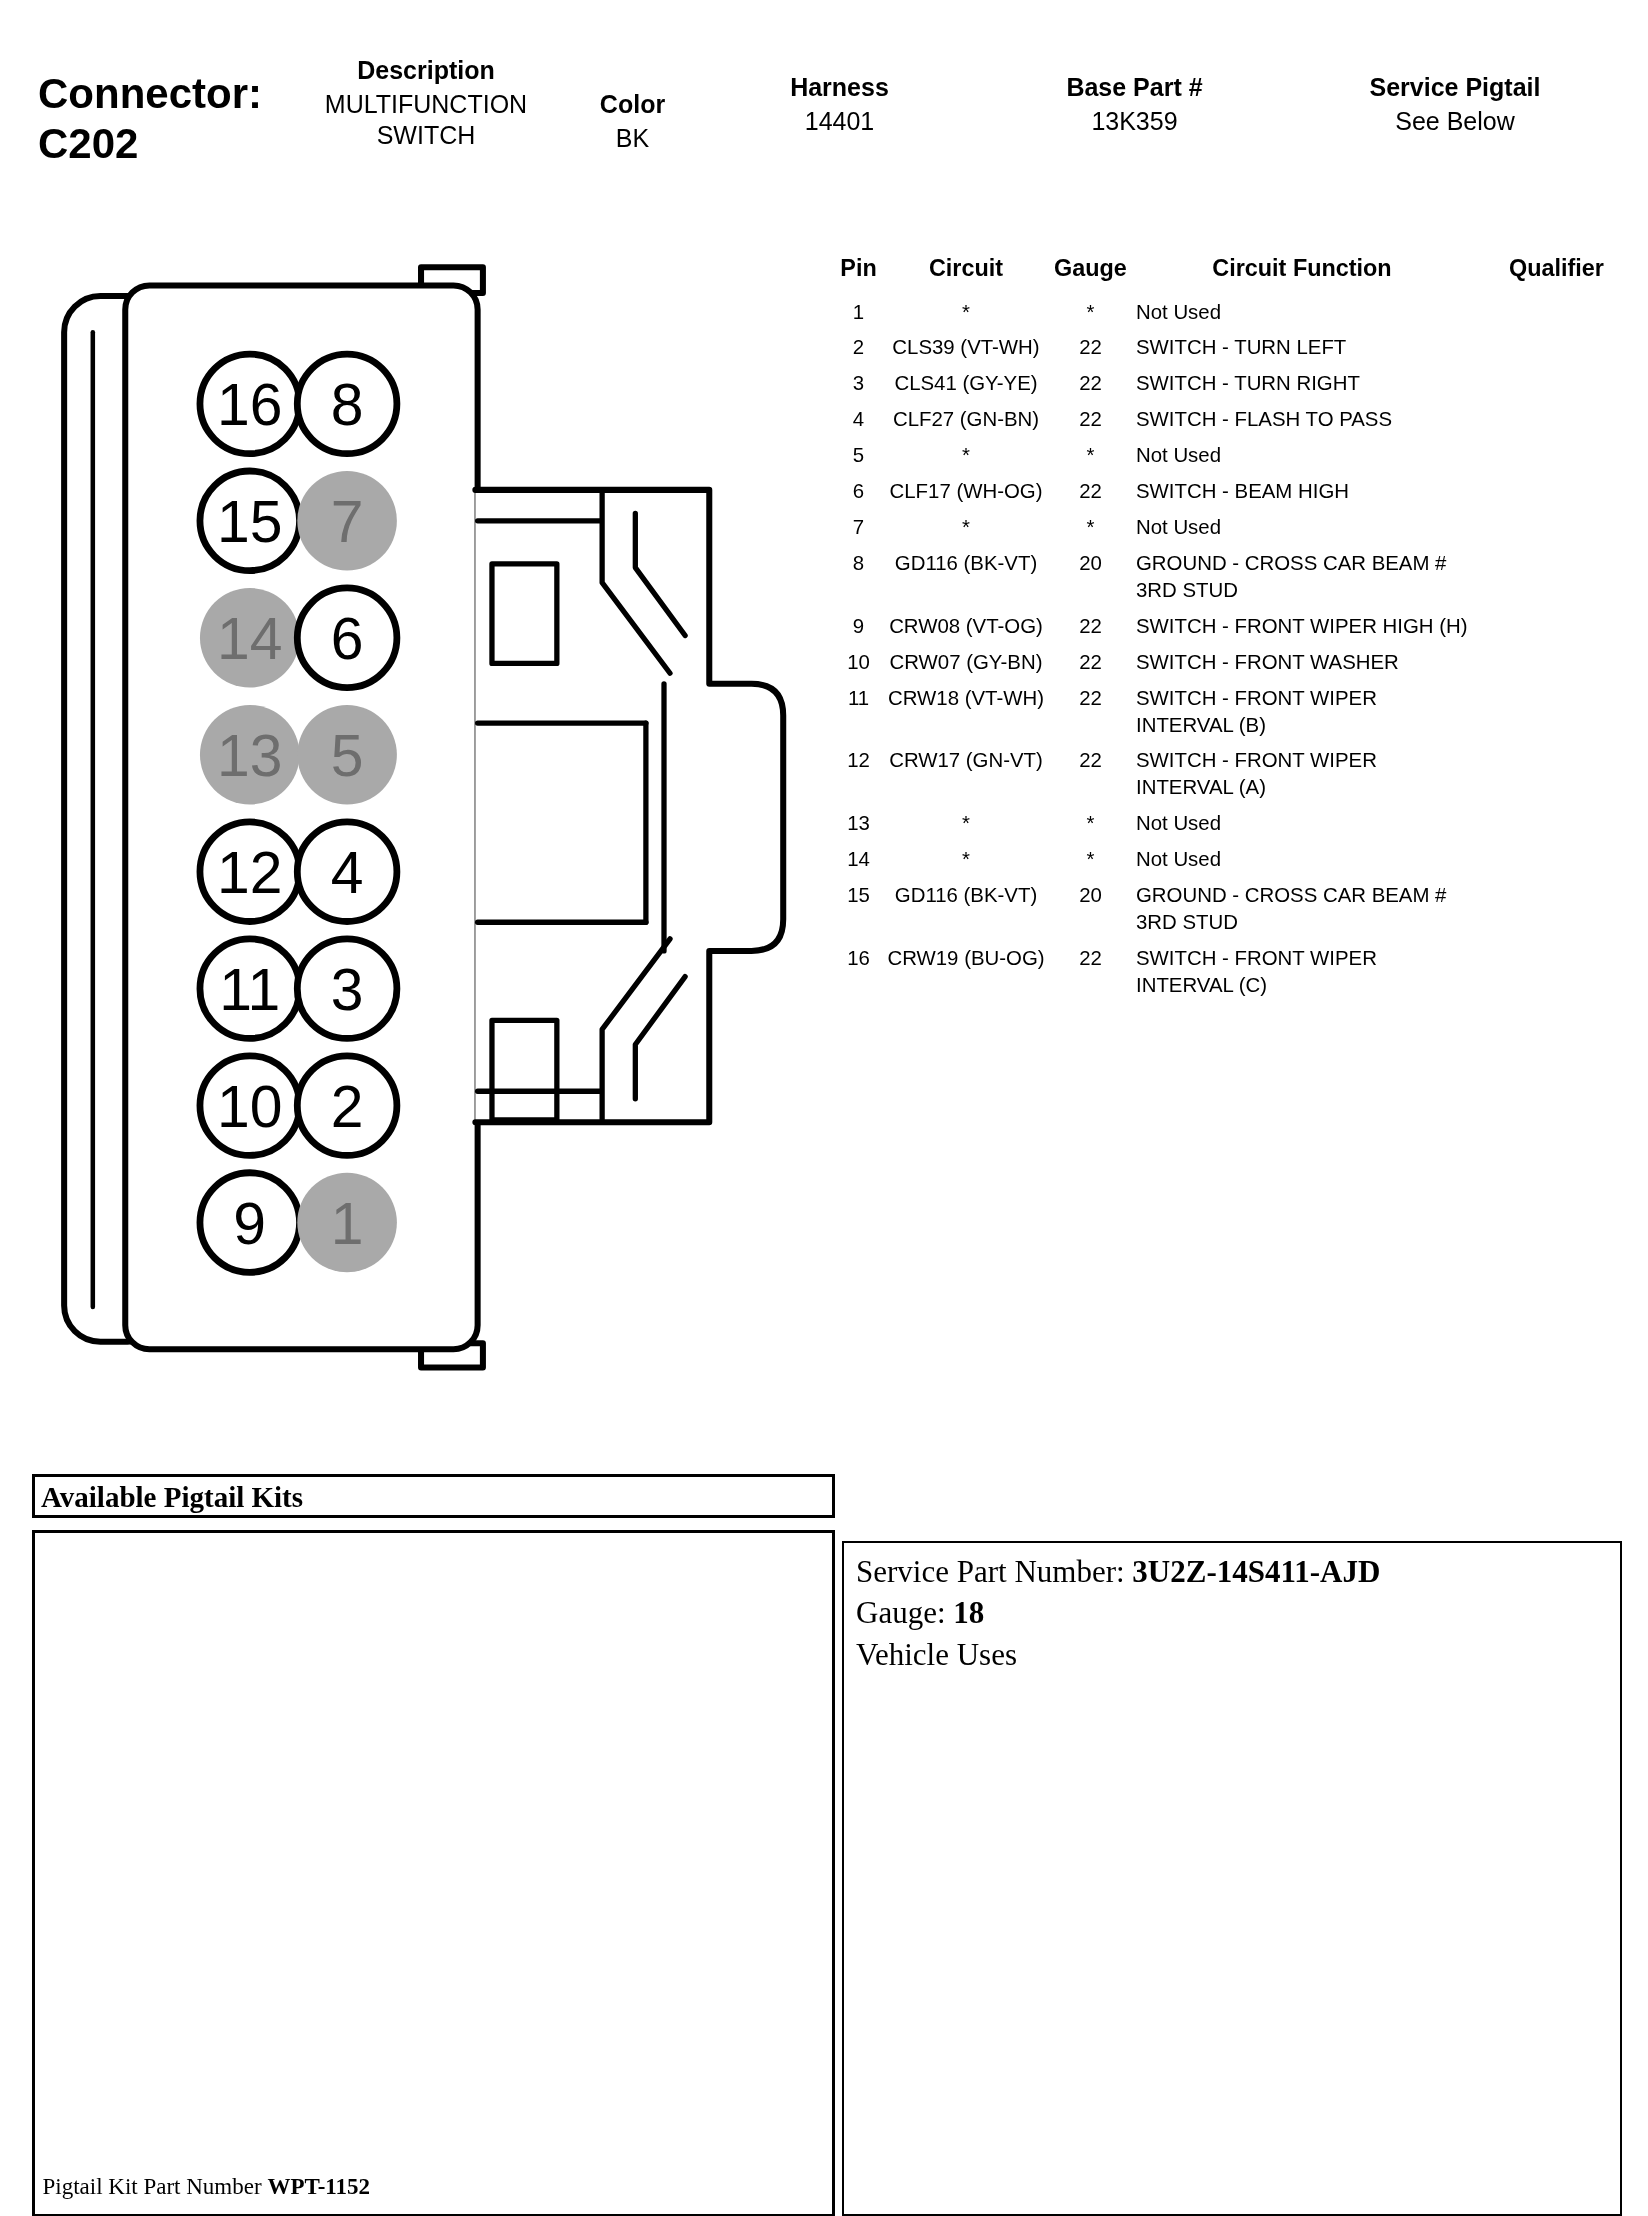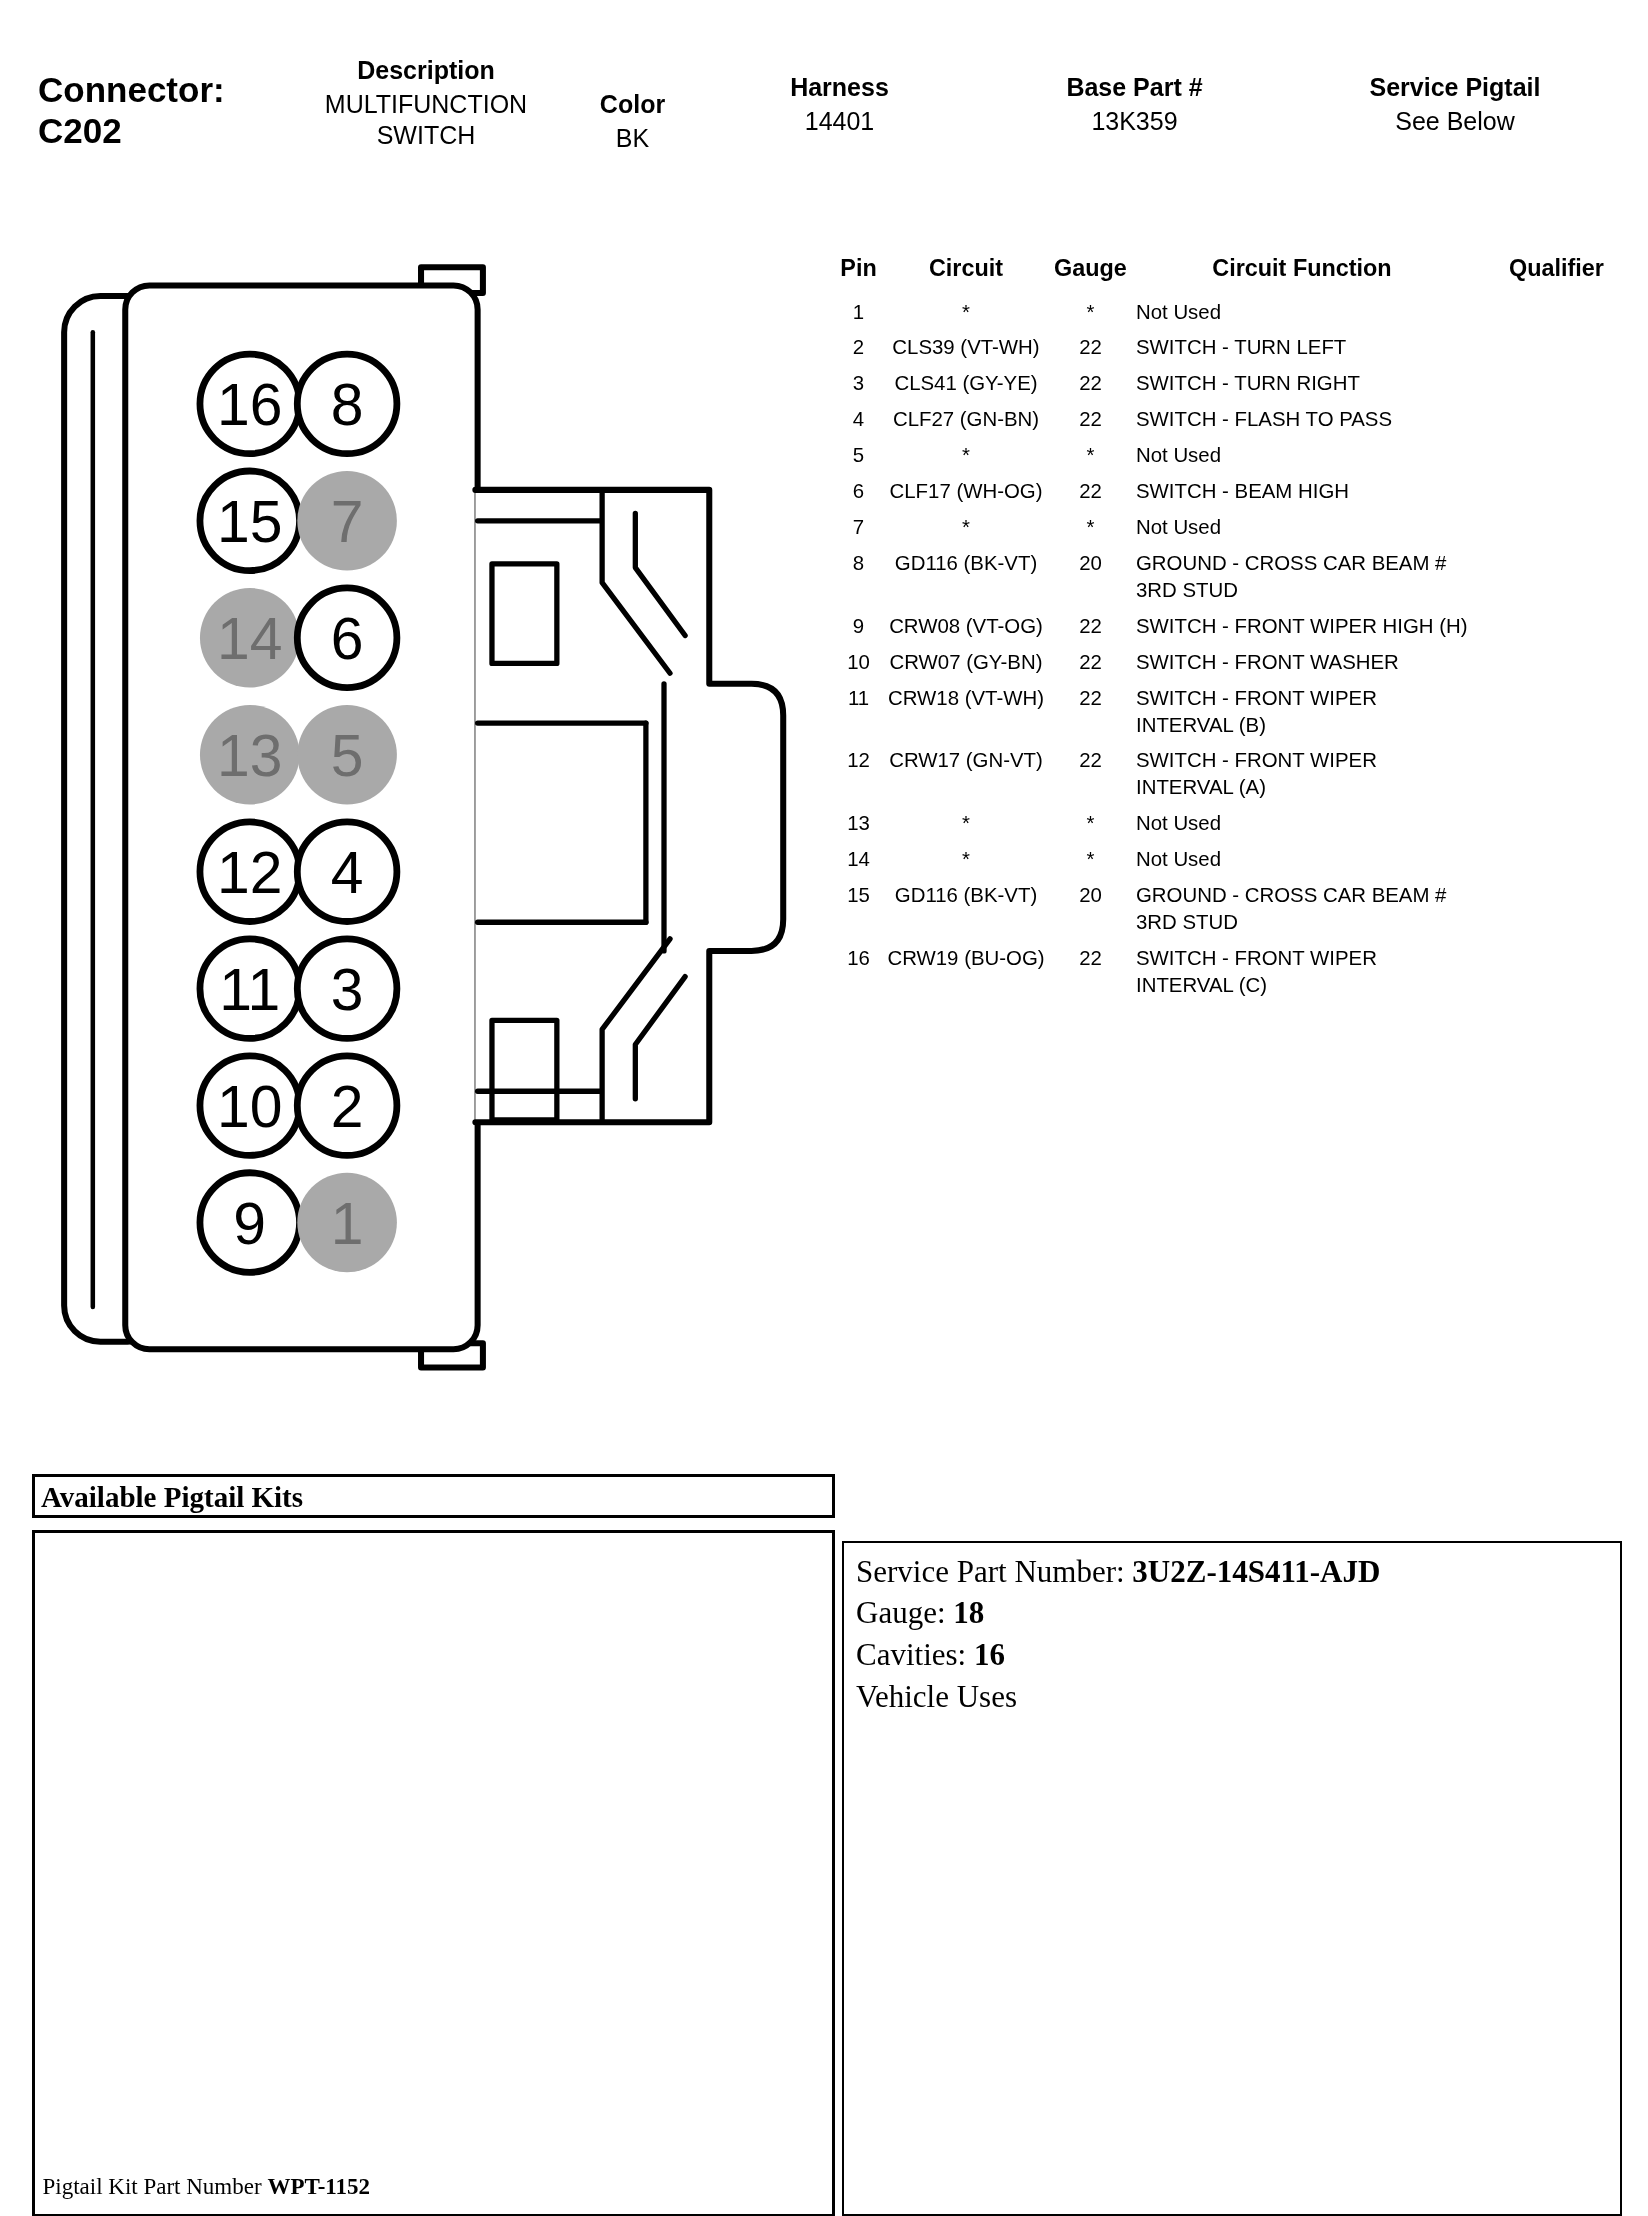--- a/index.html
+++ b/index.html
@@ -5,21 +5,21 @@
   * { margin:0; padding:0; box-sizing:border-box; }
   html,body { background:#ffffff; }
   body {
     width:1648px; height:2216px; position:relative; overflow:hidden;
     color:#000; font-family:"Liberation Sans", sans-serif;
   }
   .abs { position:absolute; }
   .serif { font-family:"Liberation Serif", serif; }
 
   
-  #connector-block { position:absolute; left:38px; top:69px; font-size:35px; font-weight:bold; line-height:1.18; }
+  #connector-block { position:absolute; left:38px; top:69px; font-size:42px; font-weight:bold; line-height:1.18; }
   .hdr-col { position:absolute; text-align:center; line-height:1.22; }
   .hdr-label { font-weight:bold; font-size:25px; }
   .hdr-value { font-size:25px; margin-top:3.8px; }
   #hdr-description { left:309px; top:55px; width:234px; }
   #hdr-color       { left:576px; top:89px; width:113px; }
   #hdr-harness     { left:764px; top:72px; width:151px; }
   #hdr-basepart    { left:1040px; top:72px; width:189px; }
   #hdr-pigtail     { left:1342px; top:72px; width:226px; }
 
   
@@ -282,18 +282,17 @@
     <div id="pigtail-kit-line" class="serif">
       <span>Pigtail Kit Part Number</span>
       <b>WPT-1152</b>
     </div>
   </div>
 
   <div id="service-box" class="serif abs">
     <div>
         <div class="svc-line"><span>Service Part Number:</span> <b>3U2Z-14S411-AJD</b></div>
         <div class="svc-line"><span>Gauge:</span> <b>18</b></div>
-        <div class="svc-line"><span>Cavities:</span> <b>16</b></div>
       </div>
     <div id="vehicle-uses-title">Vehicle Uses</div>
   </div>
 </section>
 
 
 </body></html>

